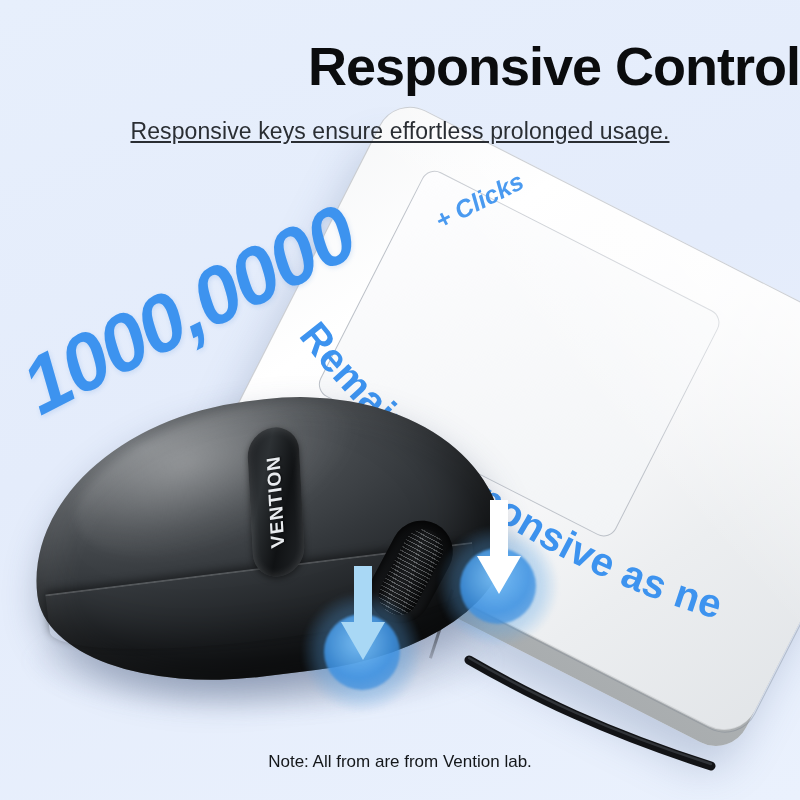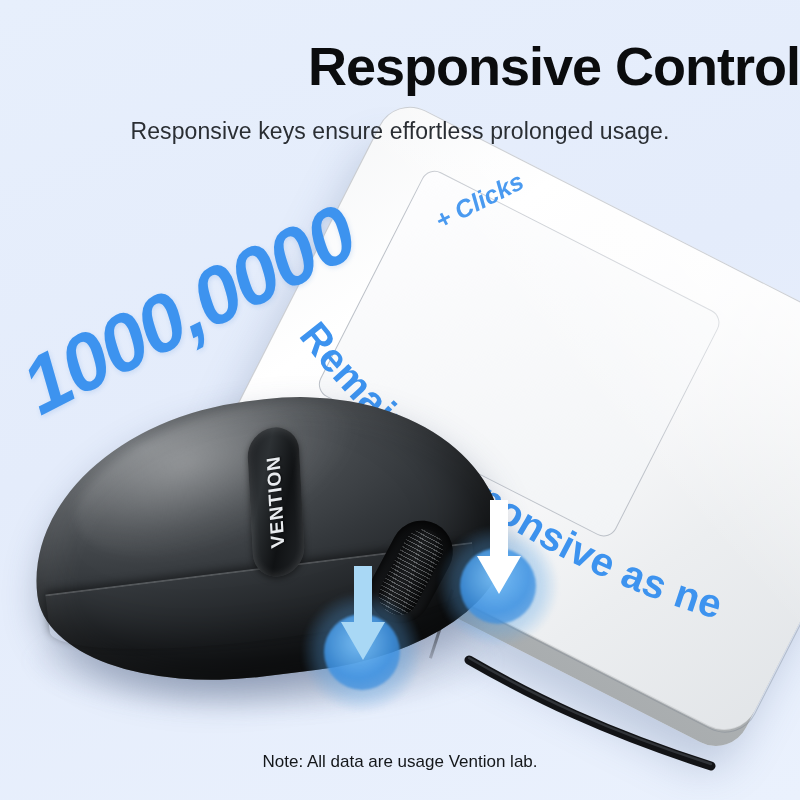--- a/index.html
+++ b/index.html
@@ -16,20 +16,21 @@
   
   .headline{
     position:absolute;left:0;top:38px;width:800px;text-align:right;
     font-size:54px;font-weight:700;letter-spacing:-1px;color:#0b0c0e;
     line-height:1.05;white-space:nowrap;
   }
   .subhead{
     position:absolute;left:0;top:118px;width:800px;text-align:center;
     font-size:23px;font-weight:400;color:#2a2e33;letter-spacing:.1px;
     white-space:nowrap;
+    text-decoration:underline;
   }
   .note{
     position:absolute;left:0;top:752px;width:800px;text-align:center;
     font-size:17px;font-weight:400;color:#14171a;white-space:nowrap;
   }
 
   
   .bignum-wrap{
     position:absolute;left:28px;top:352px;
     transform:rotate(-27deg);transform-origin:0 50%;
@@ -230,15 +231,15 @@
     <div class="ripple r-inner" style="left:450px;top:156px;width:76px;height:76px;"></div>
     <div class="arrow" style="position:absolute;left:466px;top:108px;">
       <svg width="46" height="96" viewBox="0 0 46 96">
         <path d="M14 0 h18 v56 h13 L23 94 L1 56 h13 Z" fill="#ffffff"></path>
       </svg>
     </div>
   </div>
 
   <div class="headline">Responsive Control</div>
   <div class="subhead">Responsive keys ensure effortless prolonged usage.</div>
-  <div class="note">Note: All data are usage Vention lab.</div>
+  <div class="note">Note: All from are from Vention lab.</div>
 
 </div>
 
 </body></html>

